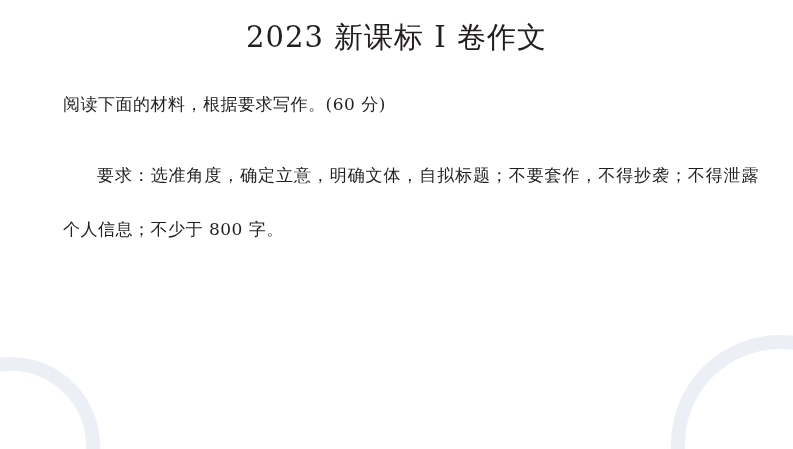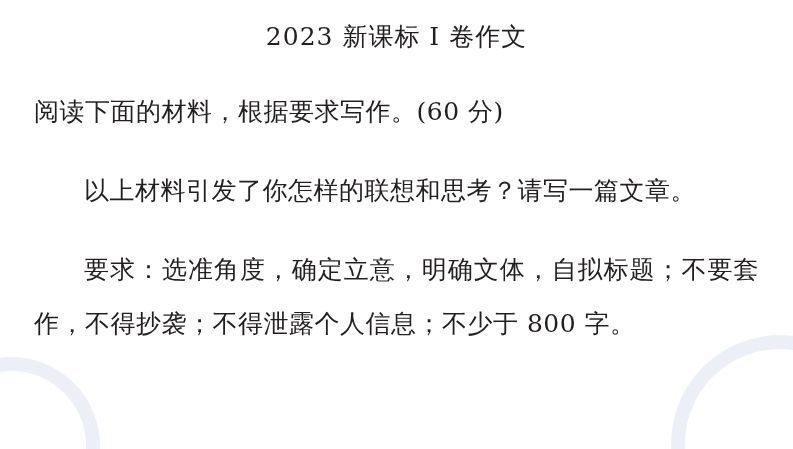--- a/index.html
+++ b/index.html
@@ -39,56 +39,56 @@
   .slide {
     position: relative;
     width: 793px;
     height: 449px;
     box-sizing: border-box;
     padding: 14px 34px 0 34px;
   }
 
   .slide-title {
     text-align: center;
-    font-size: 25px;
+    font-size: 29px;
     line-height: 46px;
     letter-spacing: 1px;
     white-space: pre;
   }
 
   .body-text {
     margin-top: 2px;
   }
 
   .para {
-    font-size: 25px;
+    font-size: 17px;
     line-height: 54px;
     letter-spacing: 0.5px;
     text-align: justify;
     text-align-last: left;
     white-space: pre-wrap;
+    margin-left: 29px;
   }
 
   .para.indent {
     text-indent: 2em;
   }
 </style>
 </head>
 <body>
 
 <div class="slide">
 
   <div class="slide-title">2023 新课标 Ⅰ 卷作文</div>
 
   <div class="body-text">
 
     <p class="para">阅读下面的材料，根据要求写作。(60 分)</p>
 
 
-    <p class="para indent">以上材料引发了你怎样的联想和思考？请写一篇文章。</p>
 
     <p class="para indent">要求：选准角度，确定立意，明确文体，自拟标题；不要套作，不得抄袭；不得泄露个人信息；不少于 800 字。</p>
 
   </div>
 
   <div class="deco-arc left"></div>
   <div class="deco-arc right"></div>
 
 </div>
 

